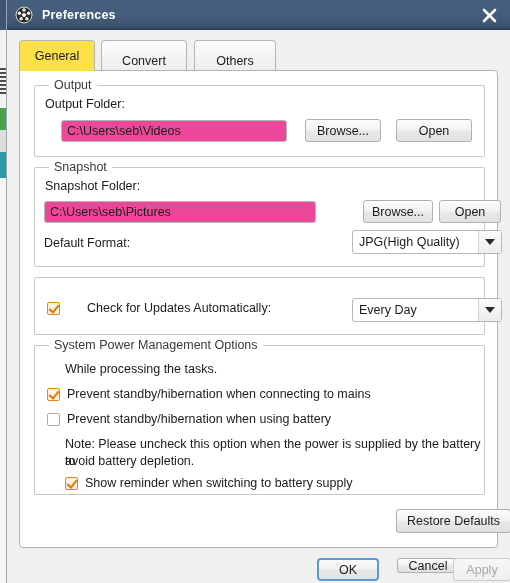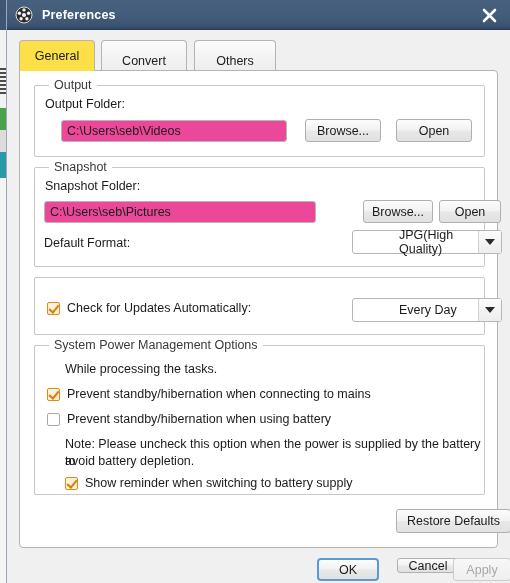--- a/index.html
+++ b/index.html
@@ -178,21 +178,20 @@
   .combo {
     position: absolute;
     box-sizing: border-box;
     height: 24px;
     border: 1px solid #b6b6b6;
     border-radius: 3px;
     background: #ffffff;
     display: flex;
     align-items: stretch;
     cursor: pointer;
-    padding-left: 40px;
   }
   .combo .combo-value {
     flex: 1;
     display: flex; align-items: center;
     padding-left: 6px;
     font-size: 12.5px;
     color: #1b1b1b;
   }
   .combo .combo-arrow {
     width: 22px;
@@ -331,21 +330,21 @@
       <div class="field-label" style="left:9px; top:68px;">Default Format:</div>
       <div class="combo" style="left:317px; top:62px; width:150px;">
         <div class="combo-value">JPG(High Quality)</div>
         <div class="combo-arrow">
             <i></i>
           </div>
       </div>
     </div>
 
     <div class="group" id="group-update">
-      <div class="checkrow" style="left:12px; top:23px;">
+      <div class="checkrow" style="left:12px; top:23px;gap:20px;">
         <span class="cbox checked"></span>
         <span class="cb-label">Check for Updates Automatically:</span>
       </div>
       <div class="combo" style="left:317px; top:20px; width:150px;">
         <div class="combo-value">Every Day</div>
         <div class="combo-arrow">
             <i></i>
           </div>
       </div>
     </div>

